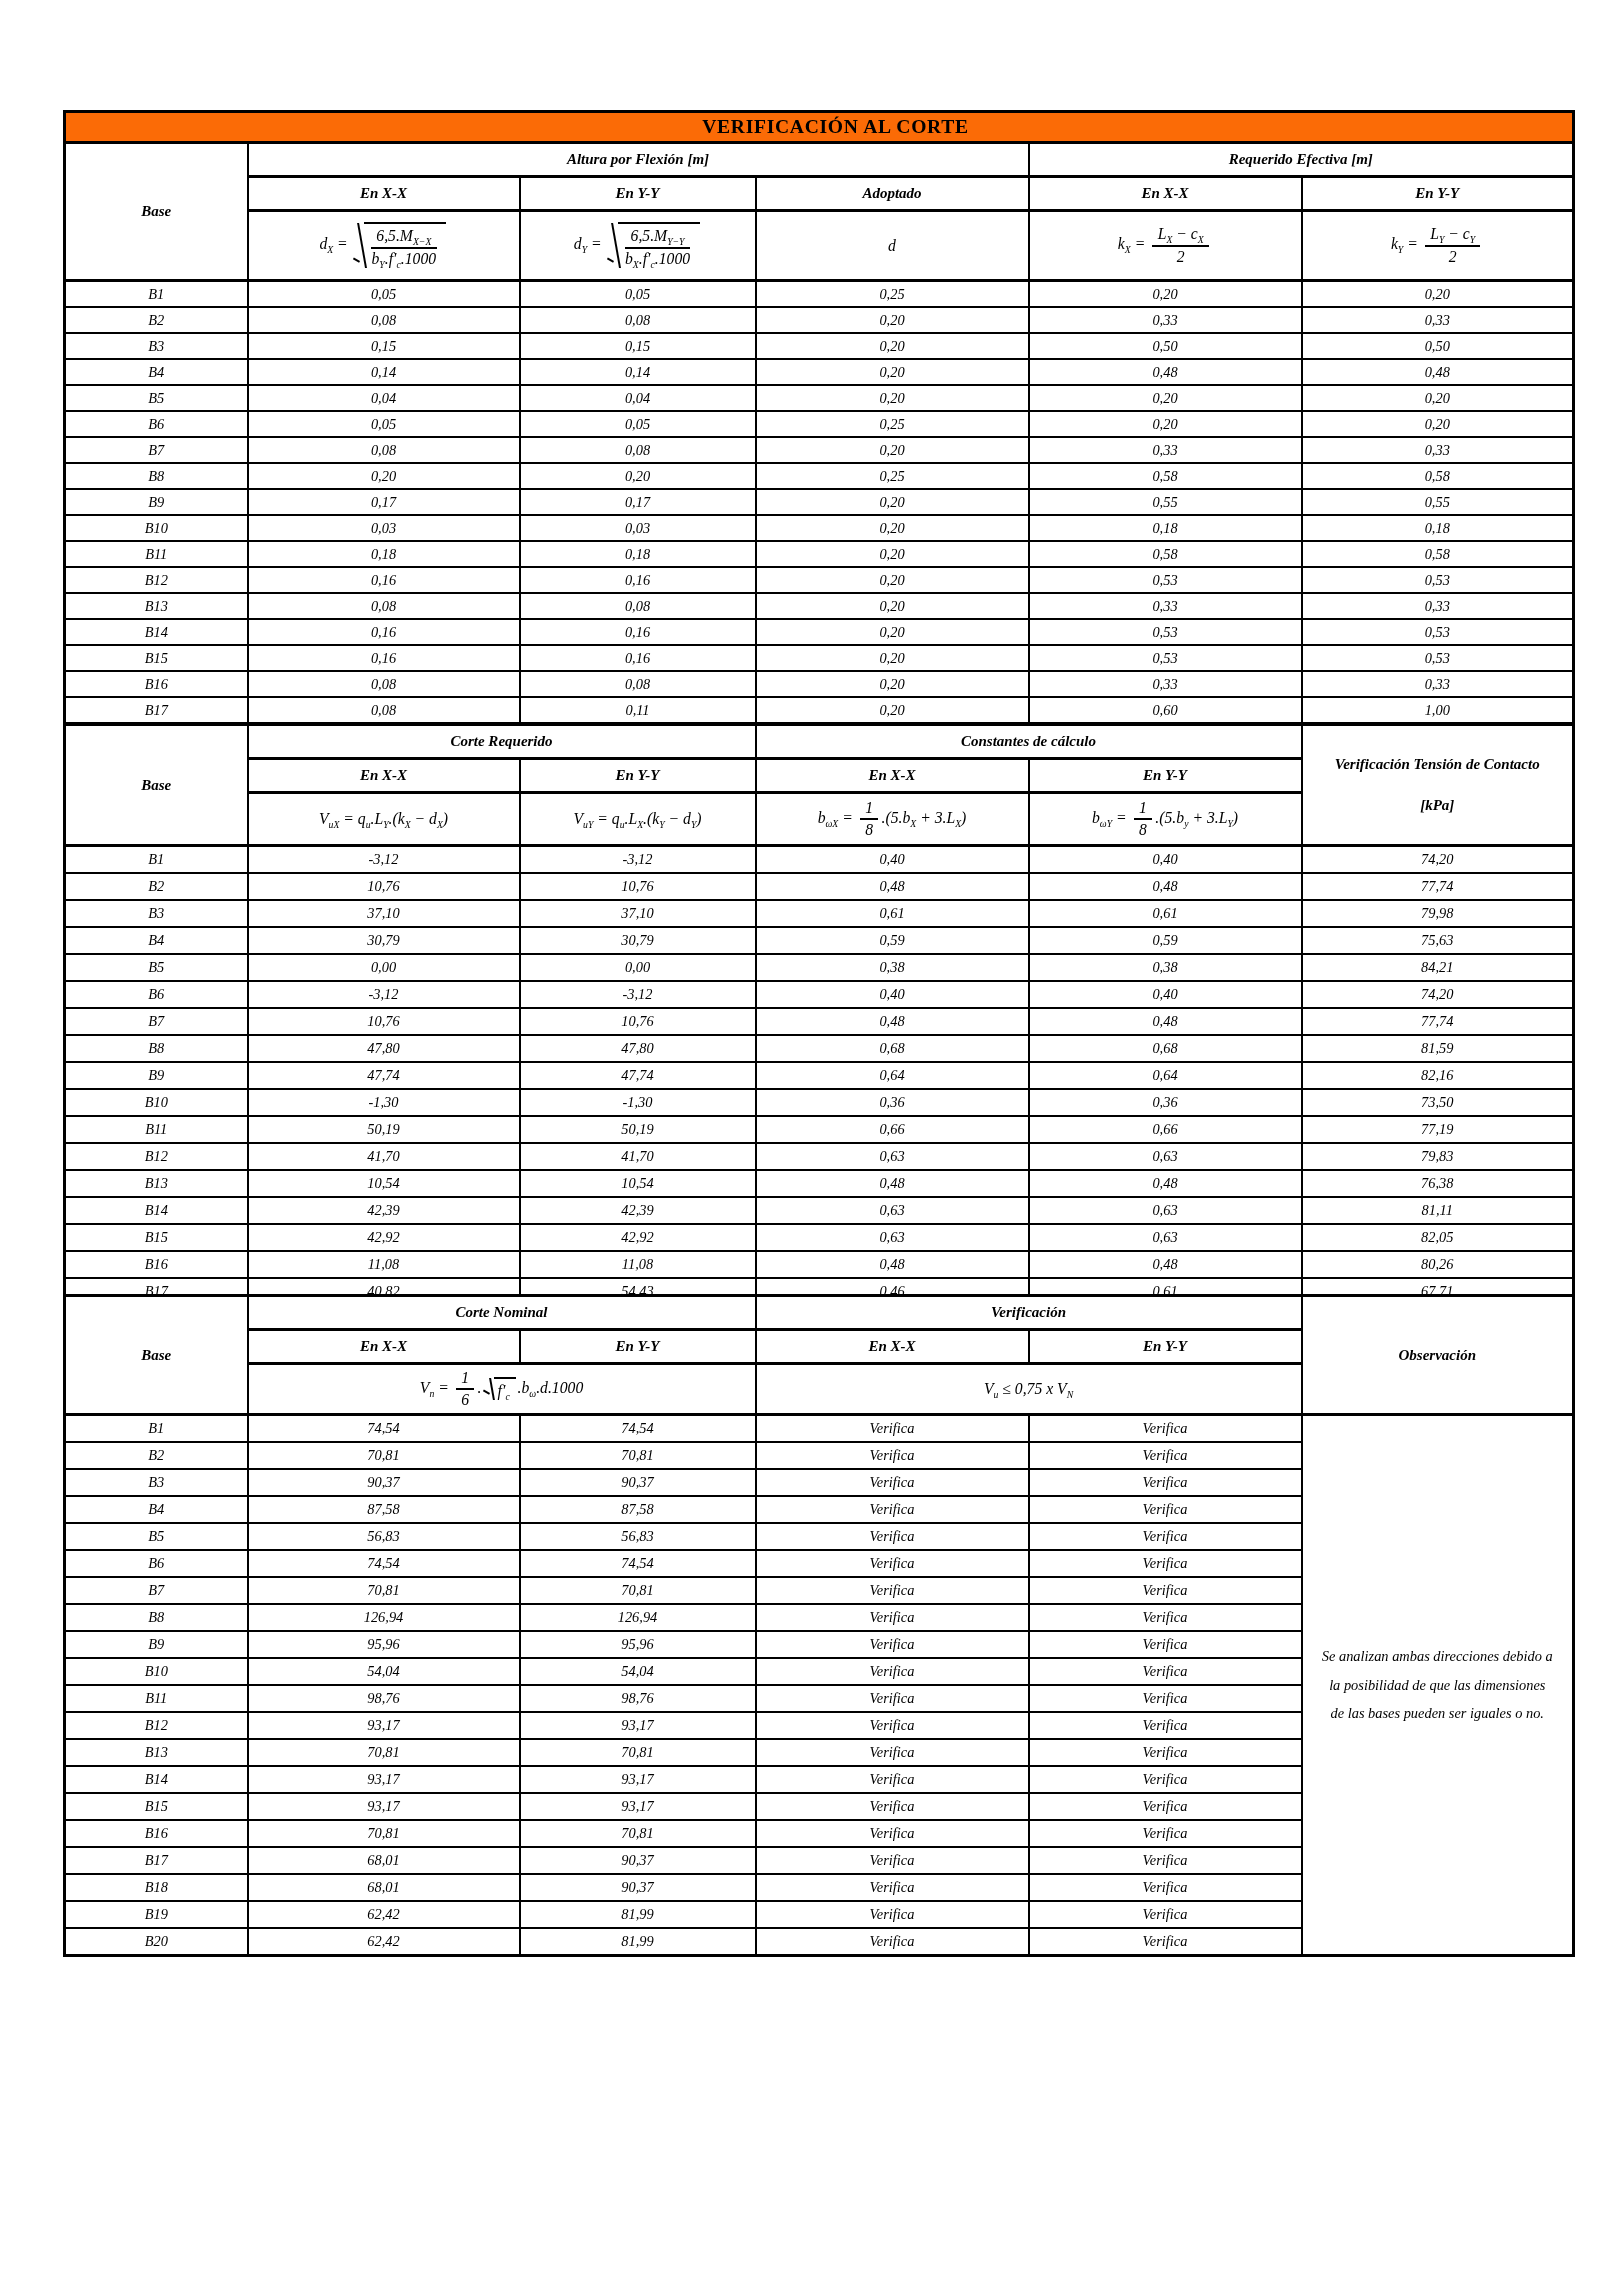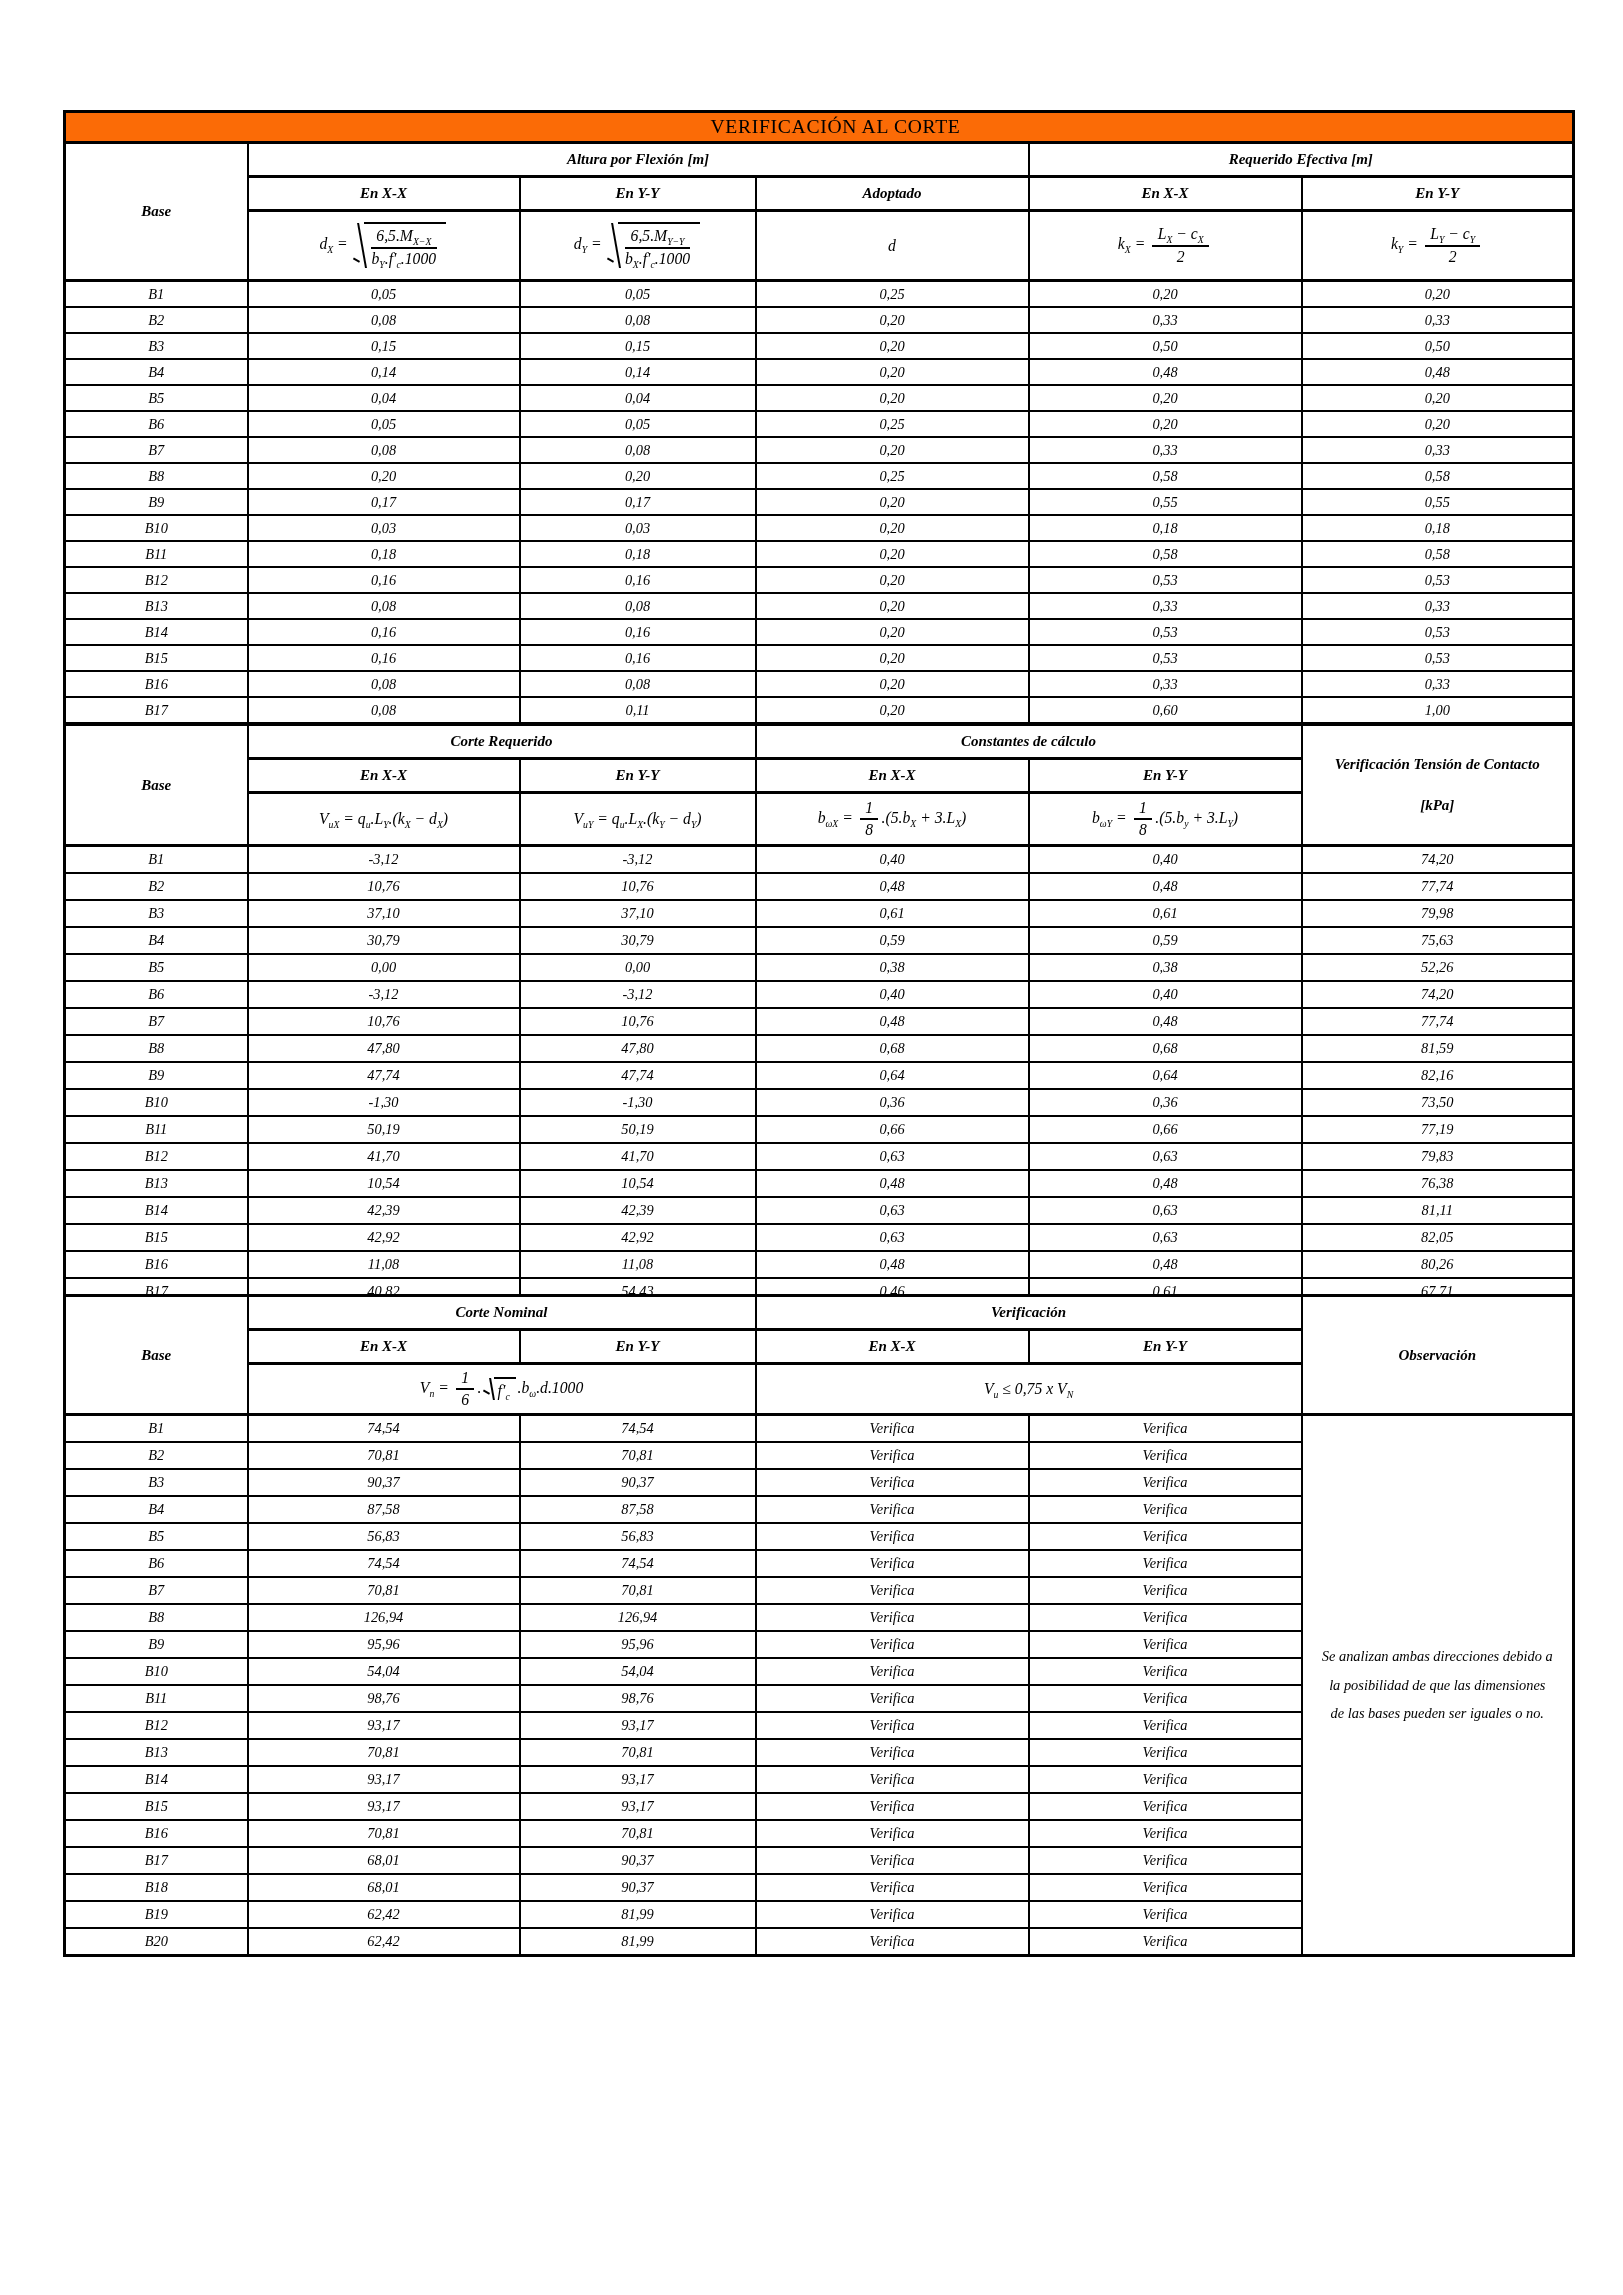--- a/index.html
+++ b/index.html
@@ -12,21 +12,21 @@
   tr.r-group td{height:29px;border-bottom:3.3px solid #000;}
   tr.r-sub td{height:29px;border-bottom:3.3px solid #000;}
   tr.r-formula td{border-bottom:3.9px solid #000;}
   #t1 tr.r-formula td{height:65px;}
   #t2 tr.r-formula td{height:48px;}
   #t3 tr.r-formula td{height:46px;}
   #t1 tbody.data tr td{height:22px;}
   #t2 tbody.data tr td{height:23px;}
   #t3 tbody.data tr td{height:23px;}
   
-  .title{background:#FB6B06;font-weight:normal;font-size:19.6px;letter-spacing:0.7px;padding-left:34px;}
+  .title{background:#FB6B06;font-weight:bold;font-size:19.6px;letter-spacing:0.7px;padding-left:34px;}
   .basehead,.group,.sub{font-weight:bold;font-style:italic;font-size:15px;}
   .contacthead{font-weight:bold;font-style:italic;font-size:15px;line-height:1.25;}
   .contacthead .l2{display:block;margin-top:22px;}
   td.formula{font-weight:normal;font-style:italic;font-size:15.7px;}
   tbody.data td{font-style:italic;font-size:14.4px;}
   td.notecell{font-style:italic;font-size:14.4px;line-height:2.0;padding:0 18.3px;border-top:2px solid #000;}
   
   .frac{display:inline-block;vertical-align:middle;text-align:center;margin:0 3.3px;}
   .frac .fn{display:block;border-bottom:2px solid #000;padding:0 5.2px 1.3px 5.2px;}
   .frac .fd{display:block;padding-top:1.3px;}
@@ -310,21 +310,21 @@
           <td>0,59</td>
           <td>0,59</td>
           <td>75,63</td>
         </tr>
         <tr>
           <td>B5</td>
           <td>0,00</td>
           <td>0,00</td>
           <td>0,38</td>
           <td>0,38</td>
-          <td>52,26</td>
+          <td>84,21</td>
         </tr>
         <tr>
           <td>B6</td>
           <td>-3,12</td>
           <td>-3,12</td>
           <td>0,40</td>
           <td>0,40</td>
           <td>74,20</td>
         </tr>
         <tr>

